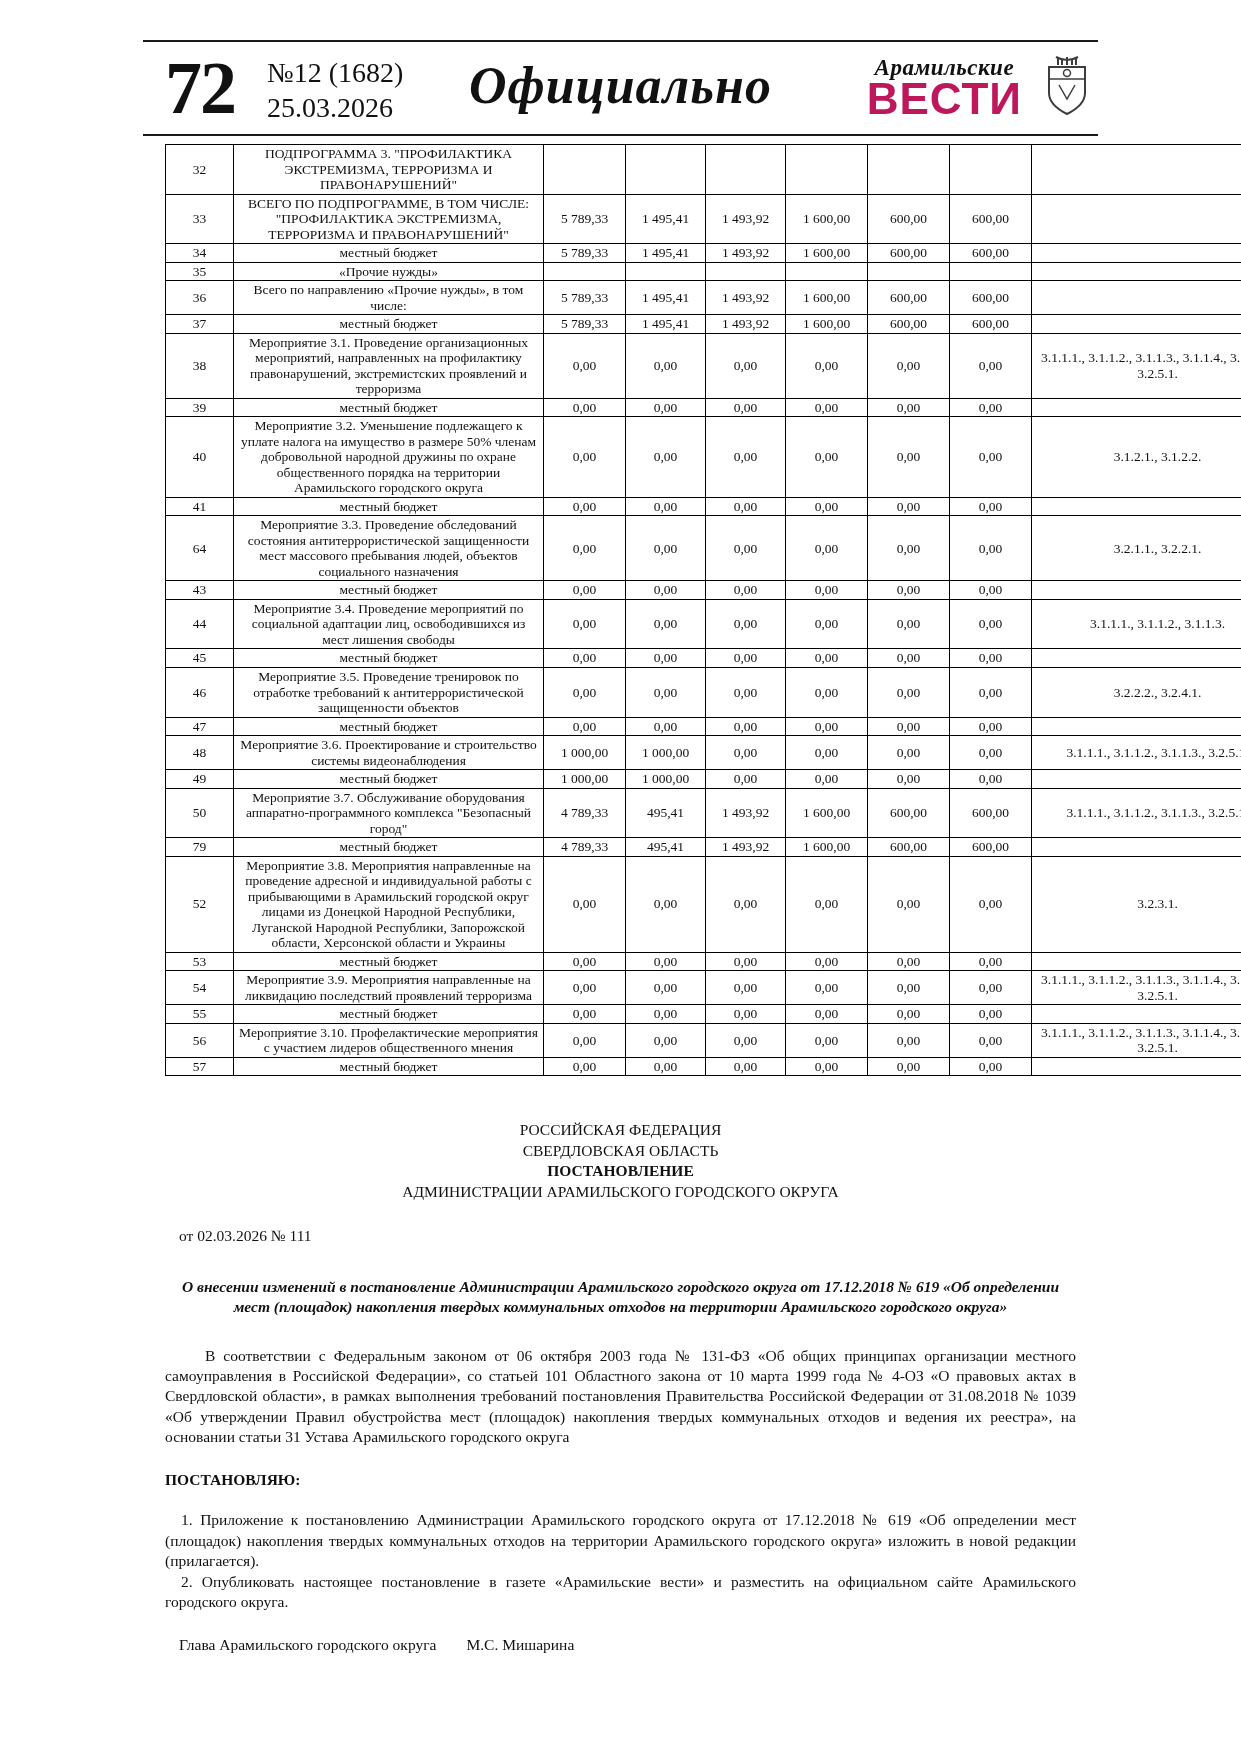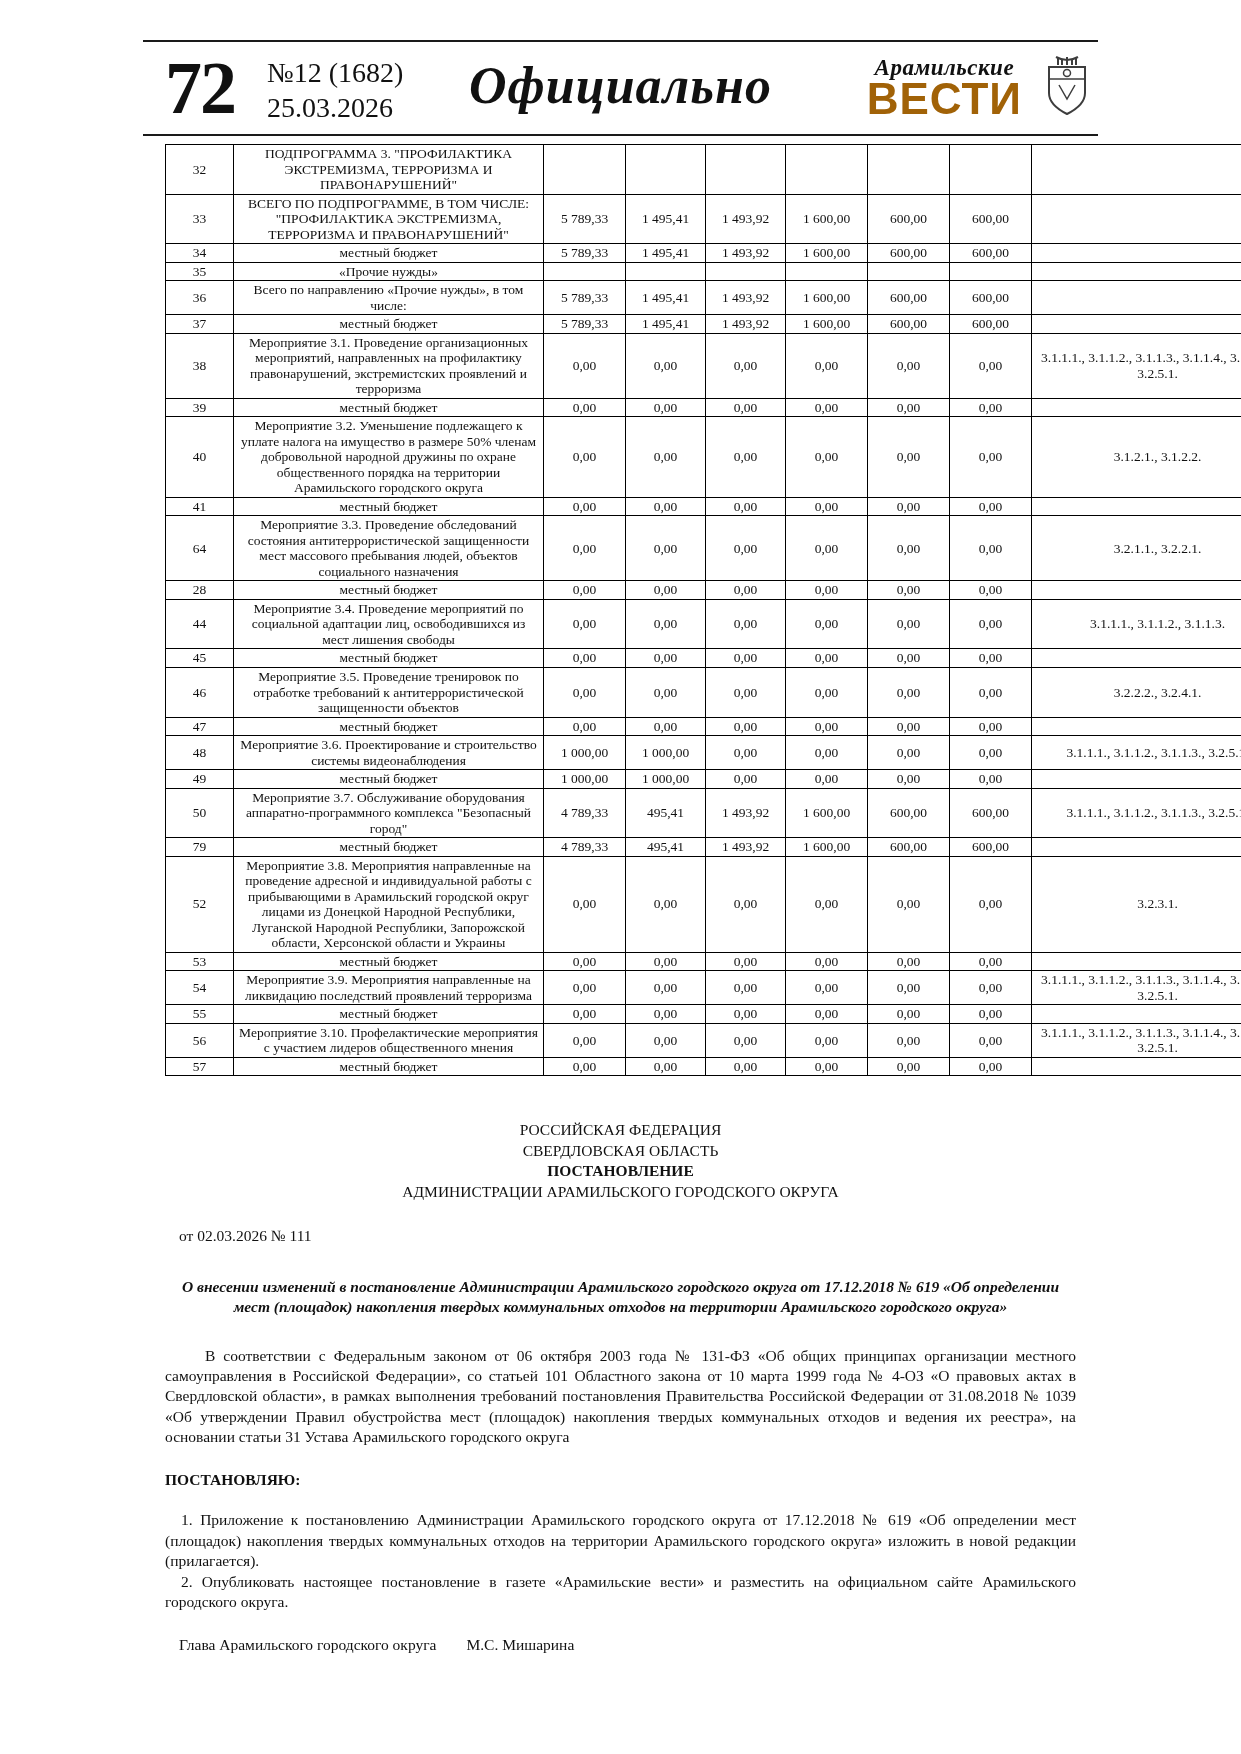--- a/index.html
+++ b/index.html
@@ -11,21 +11,21 @@
   .header { margin:0 40px; border-top:2px solid #1a1a1a; border-bottom:2px solid #1a1a1a;
             position:relative; height:96px; display:flex; align-items:center; padding:4px 8px 4px 22px; }
   .page-num { font-size:74px; font-weight:bold; line-height:0.95; letter-spacing:-2px; }
   .issue-block { margin-left:32px; font-size:28px; line-height:1.25; padding-top:4px; }
   .section-title { position:absolute; left:50%; top:50%; transform:translate(-50%,-54%);
                    font-size:52px; font-style:italic; font-weight:bold; letter-spacing:1px; white-space:nowrap; }
   .brand { margin-left:auto; display:flex; align-items:center; gap:22px; }
   .brand-text { text-align:center; line-height:1; }
   .brand-top { font-size:23px; font-weight:bold; font-style:italic; letter-spacing:0.5px; }
   .brand-bottom { font-size:44px; font-weight:900; font-family:"Liberation Sans", sans-serif;
-                  color:#a16207; letter-spacing:1px; margin-top:-2px; }
+                  color:#be185d; letter-spacing:1px; margin-top:-2px; }
   .emblem { flex:0 0 auto; }
 
   
   .budget-table { border-collapse:collapse; table-layout:fixed; width:1118px; margin:8px 62px 0;
                   font-size:13.5px; line-height:1.15; }
   .budget-table td { border:1px solid #000; padding:1px 3px; text-align:center; vertical-align:middle;
                      word-wrap:break-word; }
   .budget-table td.val { white-space:nowrap; }
   .budget-table td.desc { padding:1px 5px; }
 
@@ -202,21 +202,21 @@
           <td class="desc">Мероприятие 3.3. Проведение обследований состояния антитеррористической защищенности мест массового пребывания людей, объектов социального назначения</td>
           <td class="val">0,00</td>
           <td class="val">0,00</td>
           <td class="val">0,00</td>
           <td class="val">0,00</td>
           <td class="val">0,00</td>
           <td class="val">0,00</td>
           <td class="codes">3.2.1.1., 3.2.2.1.</td>
         </tr>
         <tr>
-          <td class="val">28</td>
+          <td class="val">43</td>
           <td class="desc">местный бюджет</td>
           <td class="val">0,00</td>
           <td class="val">0,00</td>
           <td class="val">0,00</td>
           <td class="val">0,00</td>
           <td class="val">0,00</td>
           <td class="val">0,00</td>
           <td class="codes"></td>
         </tr>
         <tr>

